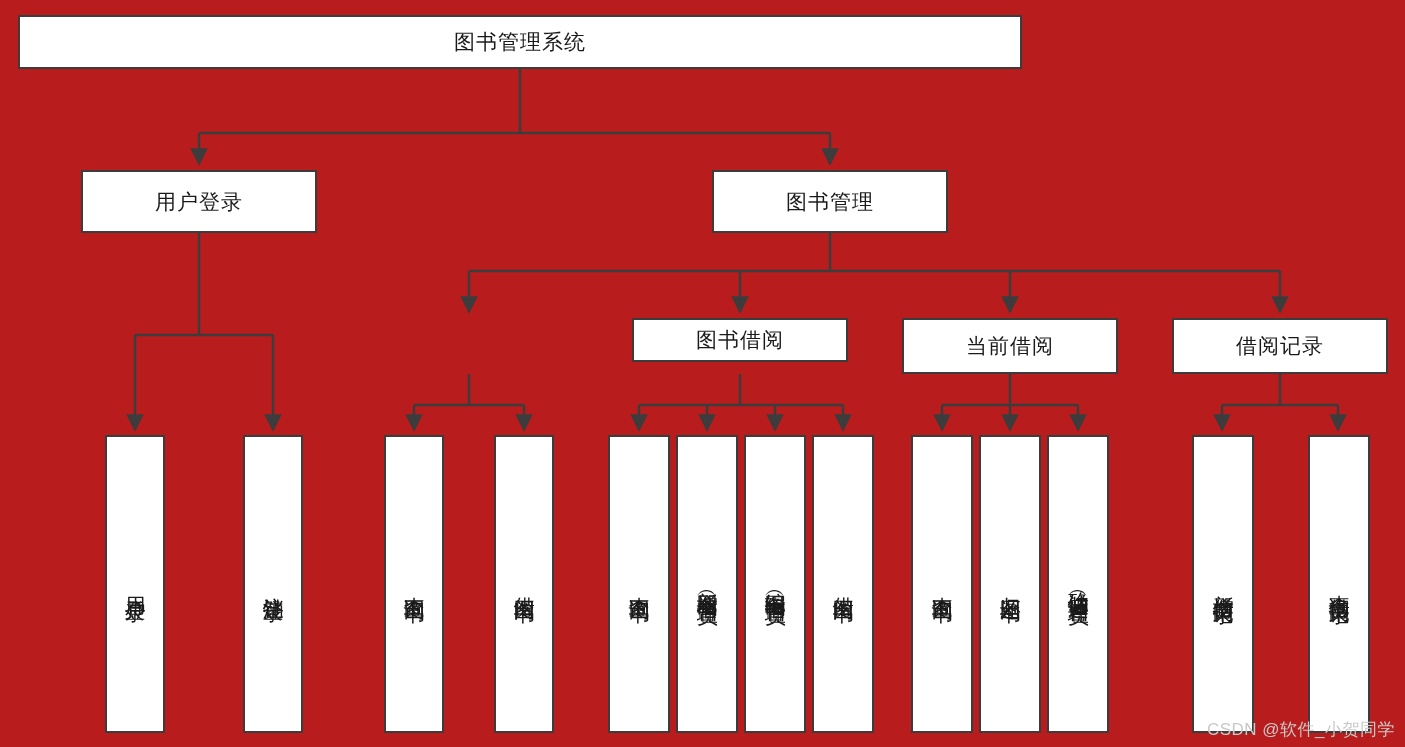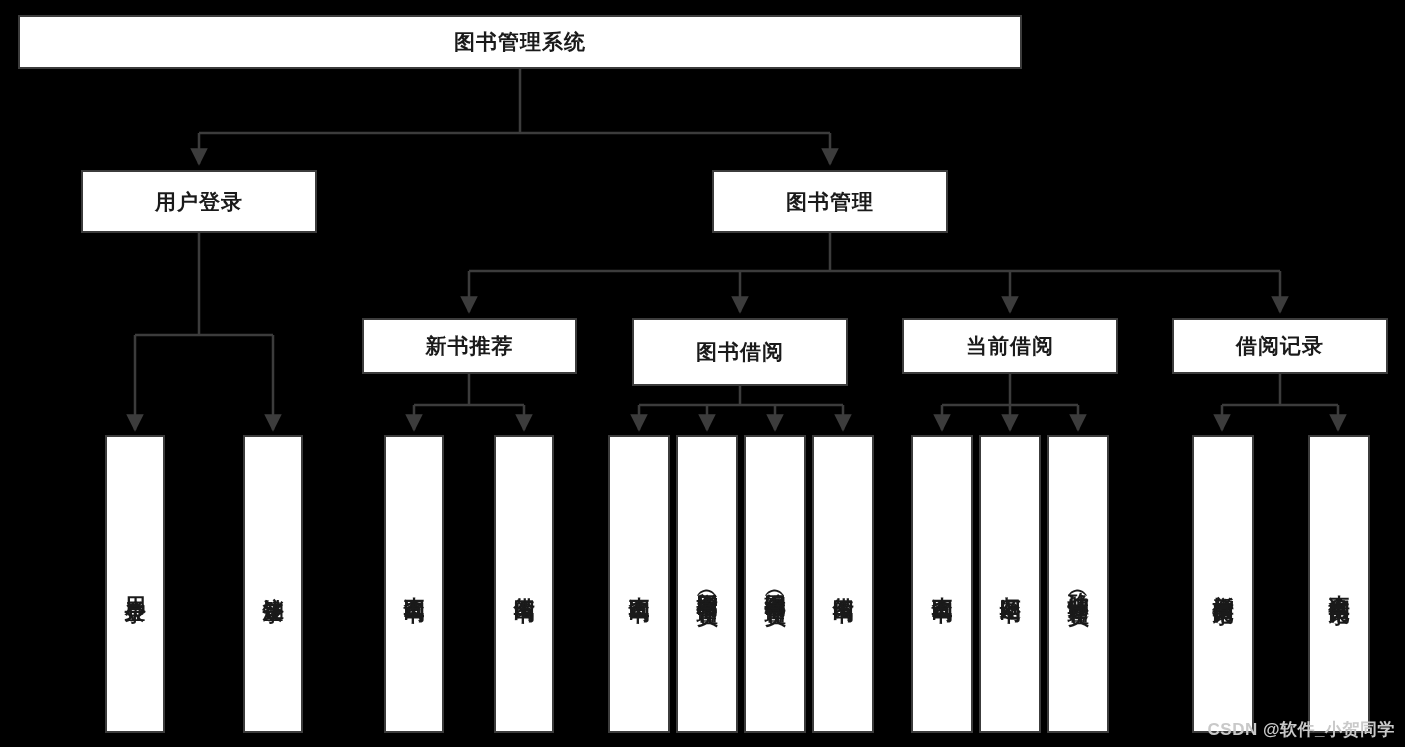--- a/index.html
+++ b/index.html
@@ -7,23 +7,22 @@
     padding: 0;
     background: #ffffff;
   }
   body {
     font-family: "Liberation Sans", "DejaVu Sans", sans-serif;
   }
   #diagram-canvas {
     position: relative;
     width: 1405px;
     height: 747px;
-    background: #000000;
+    background: #b91c1c;
     overflow: hidden;
-    font-weight: bold;
   }
   #edge-layer {
     position: absolute;
     left: 0;
     top: 0;
     width: 1405px;
     height: 747px;
   }
   .node {
     position: absolute;
@@ -124,24 +123,21 @@
     <span class="node-label">图书管理系统</span>
   </div>
 
   <div class="node horizontal" style="left:81px; top:170px; width:236px; height:63px;">
     <span class="node-label">用户登录</span>
   </div>
   <div class="node horizontal" style="left:712px; top:170px; width:236px; height:63px;text-align:center;">
     <span class="node-label">图书管理</span>
   </div>
 
-  <div class="node horizontal" style="left:362px; top:318px; width:215px; height:56px;">
-    <span class="node-label">新书推荐</span>
-  </div>
-  <div class="node horizontal" style="left:632px; top:318px; width:216px; height:68px;">
+  <div class="node horizontal" style="left:632px; top:318px; width:216px; height:44px;">
     <span class="node-label">图书借阅</span>
   </div>
   <div class="node horizontal" style="left:902px; top:318px; width:216px; height:56px;">
     <span class="node-label">当前借阅</span>
   </div>
   <div class="node horizontal" style="left:1172px; top:318px; width:216px; height:56px;justify-content:center;">
     <span class="node-label">借阅记录</span>
   </div>
 
   <div class="node vertical" style="left:105px; top:435px; width:60px; height:298px;">

